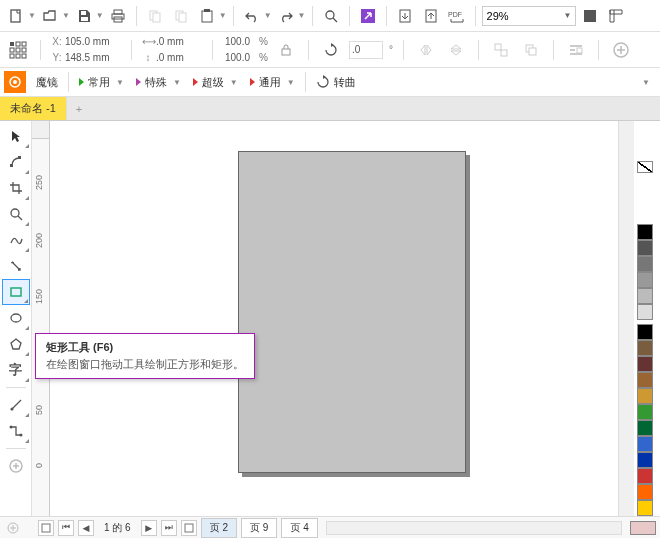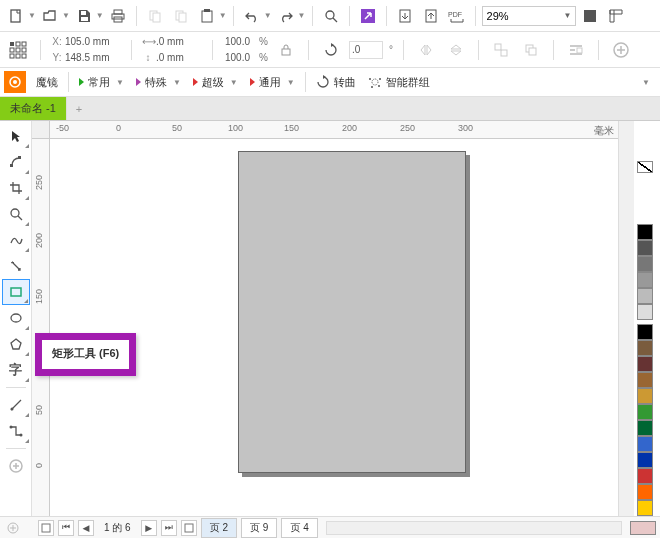--- a/index.html
+++ b/index.html
@@ -17,39 +17,39 @@
 .zoom-wrap { display: flex; align-items: center; border: 1px solid #ccc; height: 20px; }
 .zoom-wrap input { border: none; outline: none; }
 .zoom-dd { width: 14px; text-align: center; color: #666; font-size: 8px; }
 .menu-bar { height: 29px; display: flex; align-items: center; padding: 0 4px; gap: 0px; background: #fff; border-bottom: 1px solid #e0e0e0; }
 .mj-icon { width: 22px; height: 22px; background: #ff7a00; display: flex; align-items: center; justify-content: center; color: #fff; font-size: 14px; margin-right: 4px; }
 .menu-item { display: flex; align-items: center; padding: 0 6px; height: 24px; gap: 4px; }
 .menu-item .arr { width: 0; height: 0; border-left: 5px solid; border-top: 4px solid transparent; border-bottom: 4px solid transparent; }
 .menu-drop { font-size: 8px; color: #888; margin-left: 2px; }
 .tab-bar { height: 24px; display: flex; align-items: stretch; background: #e8e8e8; border-bottom: 1px solid #ccc; }
 .tab { display: flex; align-items: center; padding: 0 10px; gap: 4px; font-size: 11px; color: #666; border-right: 1px solid #ddd; background: #e8e8e8; }
-.tab.active { background: #84cc16; color: #333; }
+.tab.active { background: #fde047; color: #333; }
 .tab.home { background: #d8d8d8; }
 .tab-add { width: 24px; display: flex; align-items: center; justify-content: center; color: #999; }
 .main-area { display: flex; height: 395px; }
 .toolbox { width: 32px; background: #fff; border-right: 1px solid #e0e0e0; display: flex; flex-direction: column; align-items: center; padding-top: 2px; gap: 0; }
 .tool { width: 28px; height: 26px; display: flex; align-items: center; justify-content: center; color: #555; position: relative; }
 .tool.selected { border: 1px solid #3399ff; background: #e6f2ff; }
 .tool-fly { position: absolute; bottom: 1px; right: 1px; width: 0; height: 0; border-right: 4px solid #888; border-top: 4px solid transparent; }
 .canvas-area { flex: 1; position: relative; background: #fff; overflow: hidden; }
 .ruler-h { position: absolute; top: 0; left: 18px; right: 0; height: 18px; background: #f8f8f8; border-bottom: 1px solid #ccc; display: flex; font-size: 9px; color: #777; }
 .ruler-h .tick { position: absolute; top: 2px; }
 .ruler-v { position: absolute; top: 18px; left: 0; width: 18px; bottom: 0; background: #f8f8f8; border-right: 1px solid #ccc; }
 .ruler-v .tick { position: absolute; left: 2px; font-size: 9px; color: #777; writing-mode: vertical-rl; transform: rotate(180deg); }
 .ruler-corner { position: absolute; top: 0; left: 0; width: 18px; height: 18px; background: #f0f0f0; border-right: 1px solid #ccc; border-bottom: 1px solid #ccc; }
 .ruler-unit { position: absolute; top: 3px; right: 4px; font-size: 10px; color: #666; }
 .canvas-inner { position: absolute; top: 18px; left: 18px; right: 0; bottom: 0; background: #fff; }
 .page-shadow { position: absolute; left: 192px; top: 16px; width: 228px; height: 322px; background: #888; }
 .page { position: absolute; left: 188px; top: 12px; width: 228px; height: 322px; background: #c3c3c3; border: 1px solid #666; }
-.tooltip { position: absolute; left: 35px; top: 333px; background: #fff; border: 7px solid #a21caf; padding: 6px 10px; box-shadow: 2px 2px 4px rgba(0,0,0,0.2); z-index: 100; }
+.tooltip { position: absolute; left: 35px; top: 333px; background: #fff; border: 1px solid #a21caf; padding: 6px 10px; box-shadow: 2px 2px 4px rgba(0,0,0,0.2); z-index: 100; }
 .tooltip-title { font-weight: bold; font-size: 11px; margin-bottom: 2px; }
 .tooltip-desc { font-size: 11px; color: #555; }
 .right-panel { width: 42px; display: flex; flex-direction: column; }
 .swatch { width: 16px; height: 16px; border: 1px solid #888; margin-bottom: 0; }
 .swatch.empty { background: #fff; position: relative; }
 .swatch.empty::after { content: ''; position: absolute; inset: 0; background: linear-gradient(to top right, transparent 45%, #000 45%, #000 55%, transparent 55%); }
 .vscroll { width: 16px; background: #f0f0f0; border-left: 1px solid #ddd; }
 .status-bar { height: 22px; display: flex; align-items: center; border-top: 1px solid #ddd; padding: 0 4px; gap: 4px; font-size: 10px; background: #f8f8f8; }
 .page-tab { padding: 2px 8px; border: 1px solid #ccc; background: #fff; font-size: 10px; }
 .page-tab.active { background: #e0ecf8; }
@@ -308,30 +308,20 @@
       <span class="menu-drop">▼</span>
     </div>
   <div class="sep"></div>
   <div class="menu-item">
       <svg width="14" height="14" viewBox="0 0 14 14">
         <path d="M7 2 A5 5 0 1 1 2 7" fill="none" stroke="#555" stroke-width="1.3"></path>
         <path d="M7 0 L7 4 L10 2 Z" fill="#555"></path>
       </svg>
       <span>转曲</span>
     </div>
-  <div class="menu-item">
-      <svg width="14" height="14" viewBox="0 0 14 14">
-        <circle cx="7" cy="7" r="3" fill="none" stroke="#555" stroke-dasharray="1 1"></circle>
-        <circle cx="2" cy="4" r="1" fill="#555"></circle>
-        <circle cx="12" cy="4" r="1" fill="#555"></circle>
-        <circle cx="4" cy="12" r="1" fill="#555"></circle>
-        <circle cx="11" cy="11" r="1" fill="#555"></circle>
-      </svg>
-      <span>智能群组</span>
-    </div>
   <div style="flex:1"></div>
   <span class="menu-drop" style="margin-right:6px">▼</span>
 </div>
 
 <div class="tab-bar">
   <div class="tab active">
       <span>未命名 -1</span>
     </div>
   <div class="tab-add">+</div>
 </div>
@@ -420,31 +410,20 @@
     <div class="tool">
         <svg width="16" height="16" viewBox="0 0 16 16">
           <circle cx="8" cy="8" r="6" fill="none" stroke="#bbb" stroke-width="1.5"></circle>
           <path d="M8 5 L8 11 M5 8 L11 8" stroke="#bbb" stroke-width="1.5"></path>
         </svg>
       </div>
   </div>
 
   <div class="canvas-area">
     <div class="ruler-corner"></div>
-    <div class="ruler-h">
-      <span class="tick" style="left:6px">-50</span>
-      <span class="tick" style="left:66px">0</span>
-      <span class="tick" style="left:122px">50</span>
-      <span class="tick" style="left:178px">100</span>
-      <span class="tick" style="left:234px">150</span>
-      <span class="tick" style="left:292px">200</span>
-      <span class="tick" style="left:350px">250</span>
-      <span class="tick" style="left:408px">300</span>
-      <span class="ruler-unit">毫米</span>
-    </div>
     <div class="ruler-v">
       <span class="tick" style="top:36px">250</span>
       <span class="tick" style="top:94px">200</span>
       <span class="tick" style="top:150px">150</span>
       <span class="tick" style="top:206px">100</span>
       <span class="tick" style="top:266px">50</span>
       <span class="tick" style="top:324px">0</span>
     </div>
     <div class="canvas-inner">
       <div class="page-shadow"></div>
@@ -481,20 +460,21 @@
             <div class="swatch" style="background: rgb(255, 102, 0);"></div>
             <div class="swatch" style="background: rgb(255, 204, 0);"></div>
           </div>
       </div>
     </div>
   </div>
 </div>
 
 <div class="tooltip">
   <div class="tooltip-title">矩形工具 (F6)</div>
+  <div class="tooltip-desc">在绘图窗口拖动工具绘制正方形和矩形。</div>
 </div>
 
 <div class="status-bar">
   <div class="tbtn" style="width:18px;height:18px">
       <svg width="14" height="14" viewBox="0 0 14 14">
         <circle cx="7" cy="7" r="5" fill="none" stroke="#bbb"></circle>
         <path d="M7 4 L7 10 M4 7 L10 7" stroke="#bbb"></path>
       </svg>
     </div>
   <div style="flex:0 0 8px"></div>

